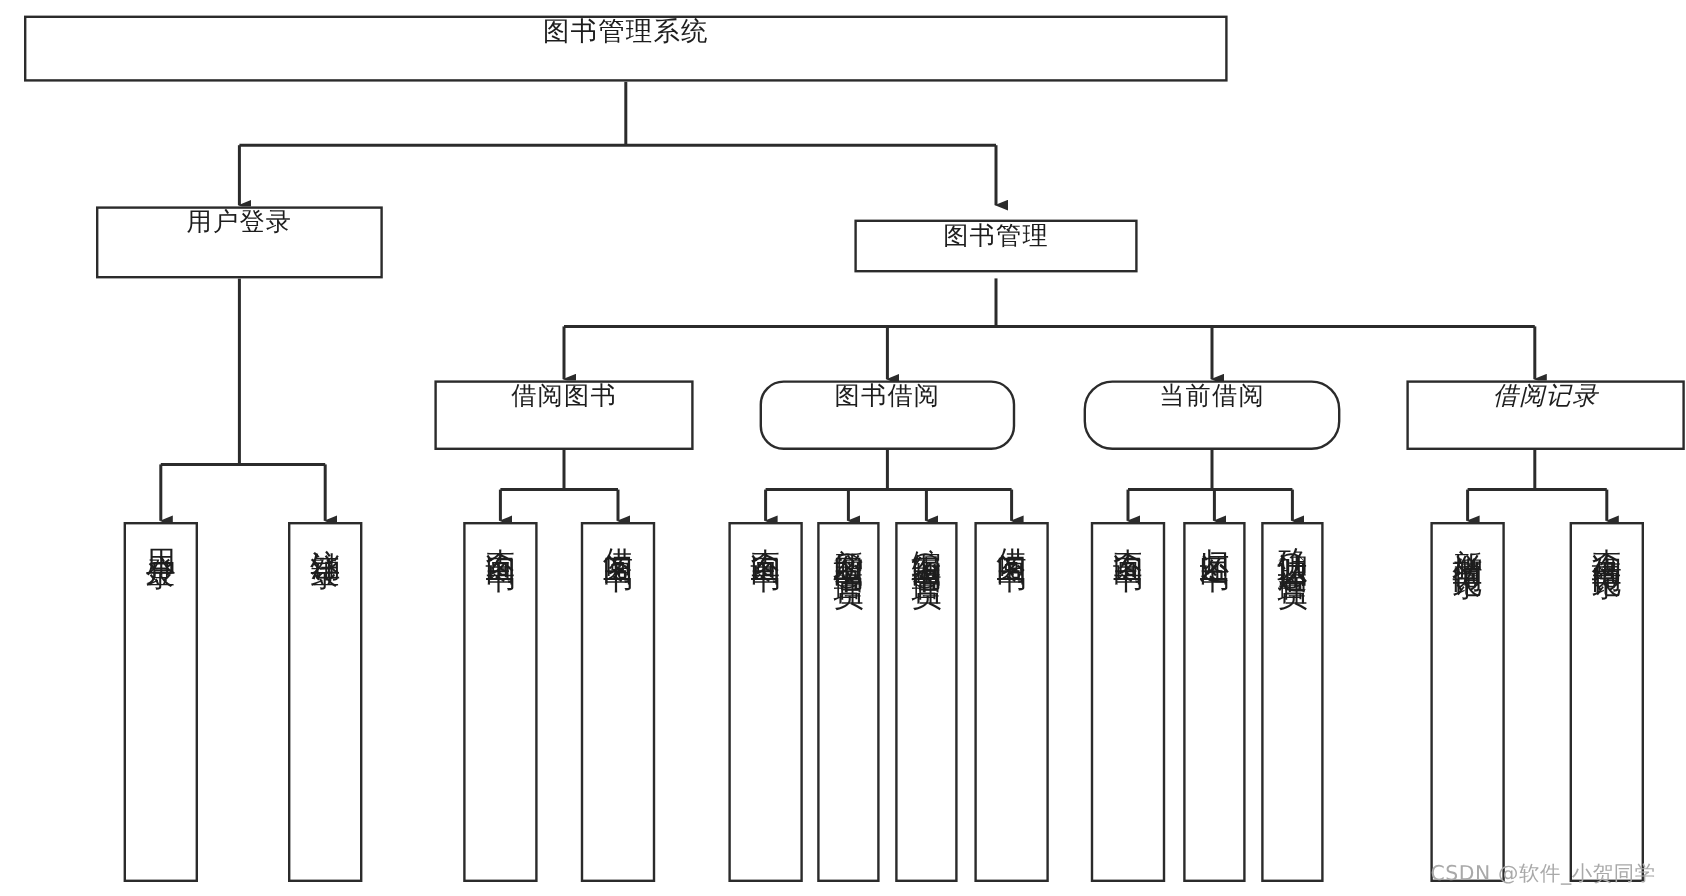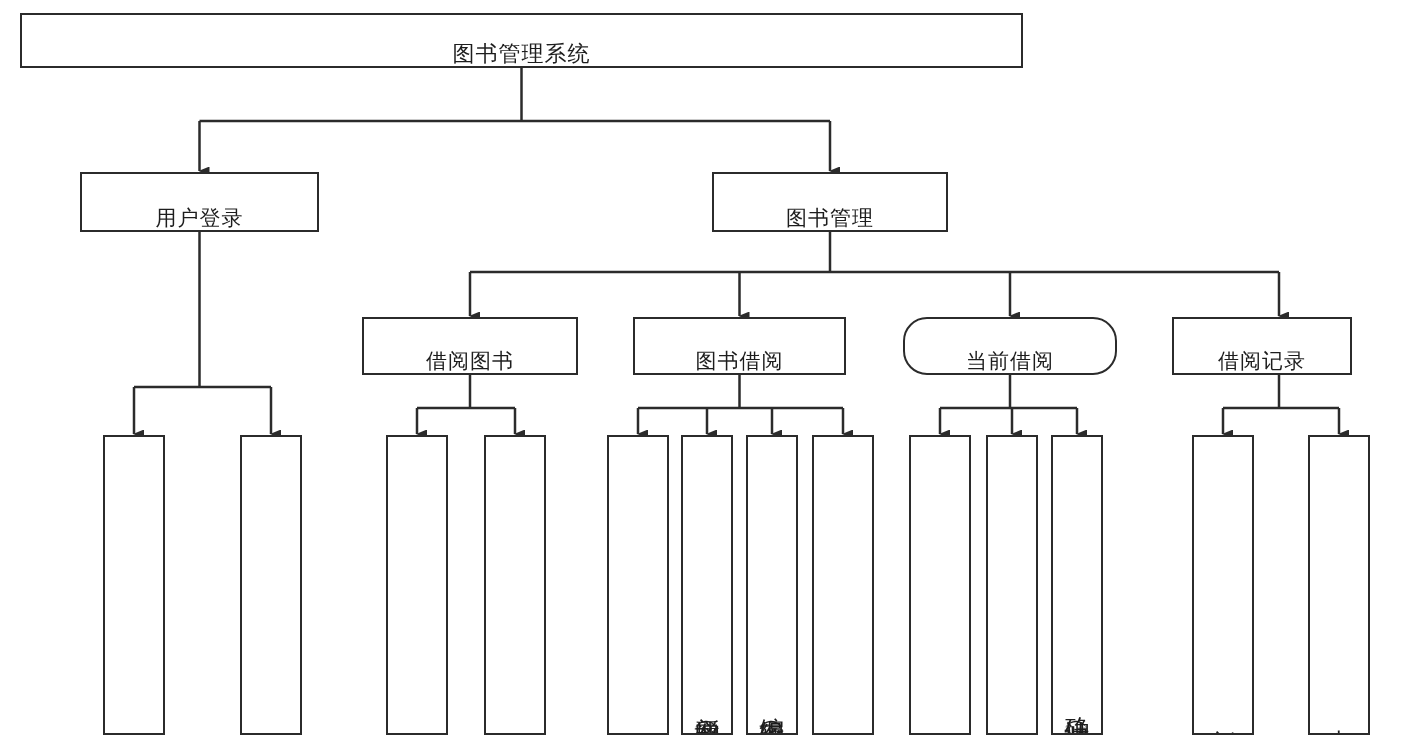--- a/index.html
+++ b/index.html
@@ -26,21 +26,21 @@
     width: 1405px;
     height: 747px;
     pointer-events: none;
   }
   .node {
     position: absolute;
     box-sizing: border-box;
     background: #ffffff;
     border: 2px solid #2b2b2b;
     display: flex;
-    align-items: flex-end;
+    align-items: flex-start;
     justify-content: center;
     overflow: hidden;
   }
   .node.horizontal .node-label {
     font-size: 21px;
     color: #1d1d1d;
     letter-spacing: 1px;
     line-height: 1.1;
     white-space: nowrap;
   }
@@ -111,33 +111,33 @@
         <line x1="1339" y1="408" x2="1339" y2="434" stroke="#2b2b2b" stroke-width="2.5" marker-end="url(#arrowhead)"></line>
       </g>
   </svg>
   <div id="node-layer">
       <div class="node horizontal root" style="left: 20px; top: 13px; width: 1003px; height: 55px;">
         <span class="node-label">图书管理系统</span>
       </div>
       <div class="node horizontal" style="left: 80px; top: 172px; width: 239px; height: 60px;">
         <span class="node-label">用户登录</span>
       </div>
-      <div class="node horizontal" style="left: 712px; top: 172px; width: 236px; height: 60px;">
+      <div class="node horizontal" style="left: 712px; top: 183px; width: 236px; height: 44px;">
         <span class="node-label">图书管理</span>
       </div>
       <div class="node horizontal" style="left: 362px; top: 317px; width: 216px; height: 58px;">
         <span class="node-label">借阅图书</span>
       </div>
-      <div class="node horizontal" style="left: 633px; top: 317px; width: 213px; height: 58px;">
+      <div class="node horizontal" style="left: 633px; top: 317px; width: 213px; height: 58px; border-radius: 20px;">
         <span class="node-label">图书借阅</span>
       </div>
       <div class="node horizontal" style="left: 903px; top: 317px; width: 214px; height: 58px; border-radius: 24px;">
         <span class="node-label">当前借阅</span>
       </div>
-      <div class="node horizontal" style="left: 1172px; top: 317px; width: 180px; height: 58px;">
+      <div class="node horizontal" style="left: 1172px; top: 317px; width: 232px; height: 58px; font-style: italic;">
         <span class="node-label">借阅记录</span>
       </div>
       <div class="node vertical" style="left: 103px; top: 435px; width: 62px; height: 300px;">
         <span class="node-label">用户登录</span>
       </div>
       <div class="node vertical" style="left: 240px; top: 435px; width: 62px; height: 300px;">
         <span class="node-label">注销登录</span>
       </div>
       <div class="node vertical" style="left: 386px; top: 435px; width: 62px; height: 300px;">
         <span class="node-label">查询图书</span>
@@ -166,13 +166,14 @@
       <div class="node vertical" style="left: 1051px; top: 435px; width: 52px; height: 300px;">
         <span class="node-label">确认归还（管理员）</span>
       </div>
       <div class="node vertical" style="left: 1192px; top: 435px; width: 62px; height: 300px;">
         <span class="node-label">新增借阅记录</span>
       </div>
       <div class="node vertical" style="left: 1308px; top: 435px; width: 62px; height: 300px;">
         <span class="node-label">查询借阅记录</span>
       </div>
     </div>
+  <div class="watermark" style="left: 1192px; top: 716px; color: rgb(169, 169, 169);">CSDN @软件_小贺同学</div>
 </div>
 
 </body></html>

